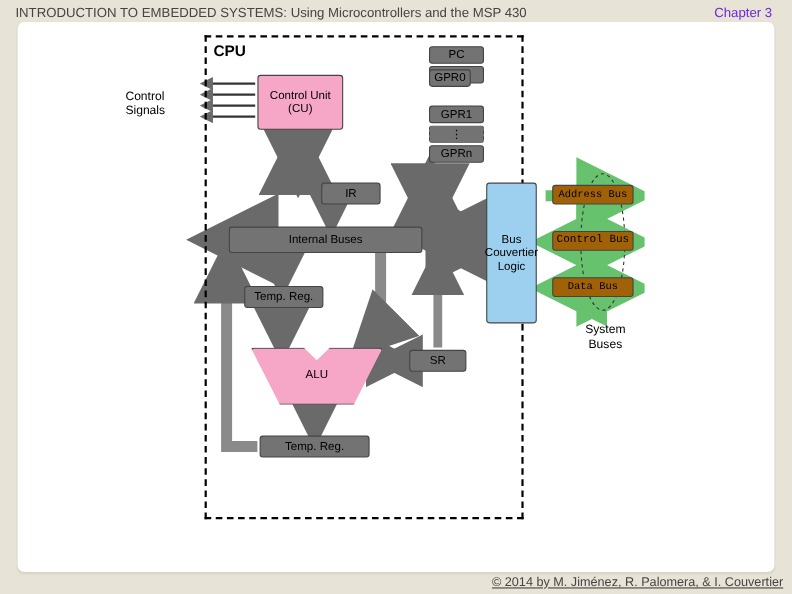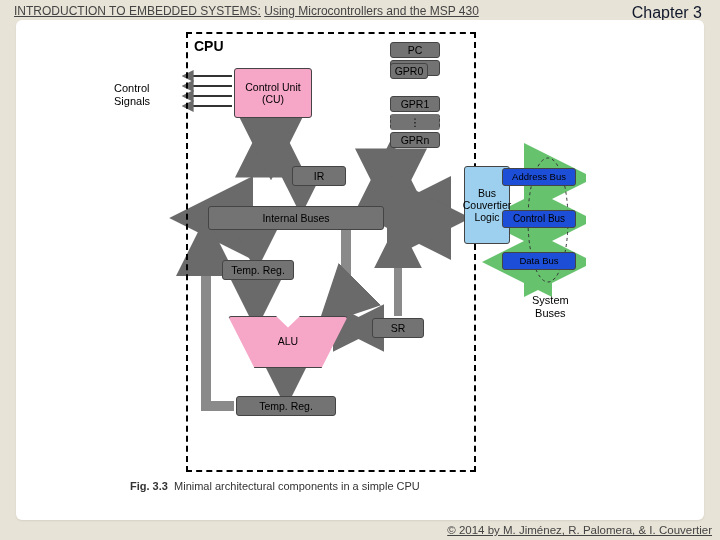--- a/index.html
+++ b/index.html
@@ -12,27 +12,27 @@
     position: relative;
     overflow: hidden;
   }
   .header {
     position: absolute;
     top: 4px;
     left: 14px;
     font-size: 12px;
     color: #444;
   }
-  .header .underline { text-decoration: underline; }
+  .header .underline { }
   .chapter {
     position: absolute;
     top: 4px;
     right: 18px;
-    font-size: 16px;
-    color: #0f172a;
+    font-size: 12px;
+    color: #6d28d9;
   }
   .stage {
     position: absolute;
     top: 20px;
     left: 16px;
     width: 688px;
     height: 500px;
     background: #fff;
     border-radius: 6px;
     box-shadow: 0 1px 2px rgba(0,0,0,0.08);
@@ -78,21 +78,21 @@
     align-items: center;
     justify-content: center;
     font-size: 10.5px;
     line-height: 1.15;
     text-align: center;
     background: #737373;
     padding: 2px;
   }
   .pink { background: #f6a6c7; }
   .blue { background: #9dd0ee; }
-  .green { background: #1d4ed8; }
+  .green { background: #a16207; font-family: Liberation Mono, monospace; }
   .ctrl-signals {
     position: absolute;
     top: 54px;
     left: -22px;
     font-size: 11px;
     line-height: 1.2;
   }
   .caption {
     position: absolute;
     top: 460px;
@@ -208,37 +208,33 @@
     <div class="box" style="top:178px;left:72px;width:176px;height:24px">Internal Buses</div>
 
     <div class="box" style="top:232px;left:86px;width:72px;height:20px">Temp. Reg.</div>
 
     <div class="box pink" style="top:288px;left:92px;width:120px;height:52px;clip-path:polygon(0 0,40% 0,50% 22%,60% 0,100% 0,78% 100%,22% 100%);display:flex;align-items:flex-end;padding-bottom:20px">ALU</div>
 
     <div class="box" style="top:290px;left:236px;width:52px;height:20px">SR</div>
 
     <div class="box" style="top:368px;left:100px;width:100px;height:20px">Temp. Reg.</div>
 
-    <div class="box blue" style="top:138px;left:328px;width:46px;height:78px">
+    <div class="box blue" style="top:138px;left:306px;width:46px;height:128px">
       <div>
         <div>Bus</div>
         <div>Couvertier</div>
         <div>Logic</div>
       </div>
     </div>
 
     <div class="box green" style="top:140px;left:366px;width:74px;height:18px;font-size:9.5px">Address Bus</div>
     <div class="box green" style="top:182px;left:366px;width:74px;height:18px;font-size:10px">Control Bus</div>
     <div class="box green" style="top:224px;left:366px;width:74px;height:18px;font-size:9.5px">Data Bus</div>
 
     <div class="sys-buses">
       <div>System</div>
       <div>Buses</div>
     </div>
   </div>
 
-  <div class="caption">
-    <b>Fig. 3.3</b>
-    &nbsp;<span>Minimal architectural components in a simple CPU</span>
-  </div>
 </div>
 
 <div class="footer">© 2014 by M. Jiménez, R. Palomera, &amp; I. Couvertier</div>
 
 </body></html>

